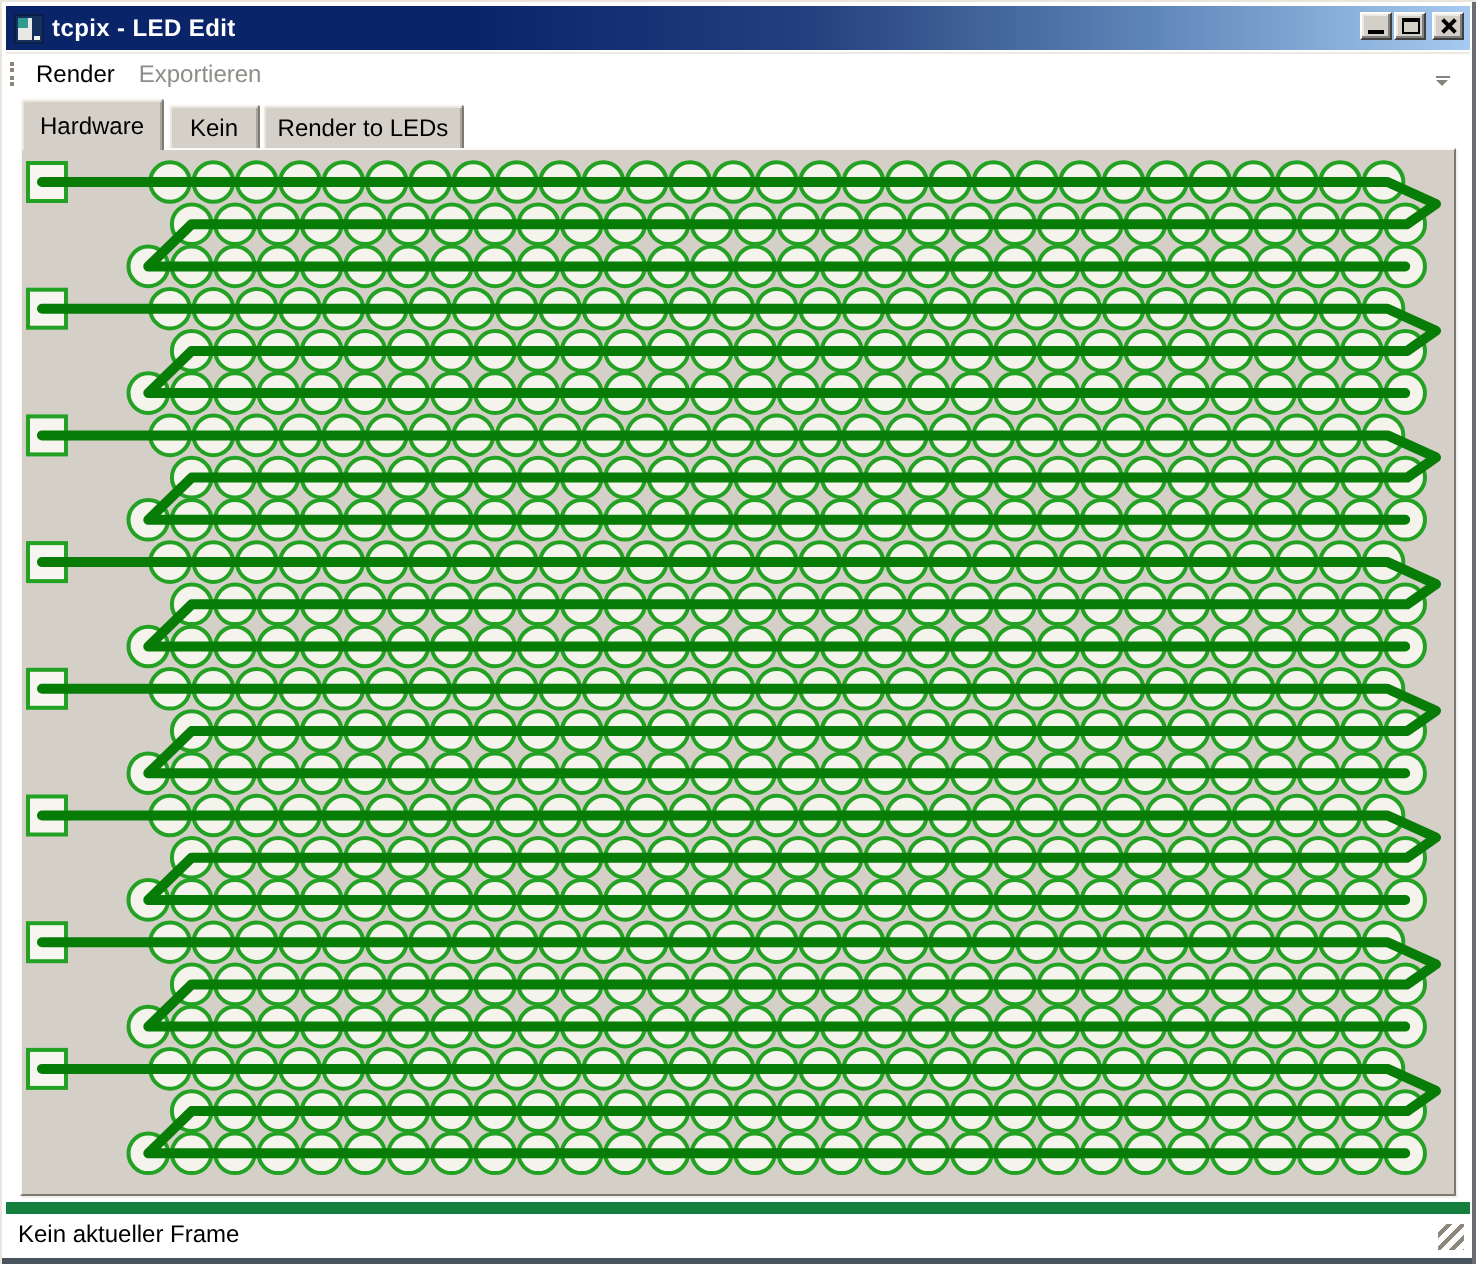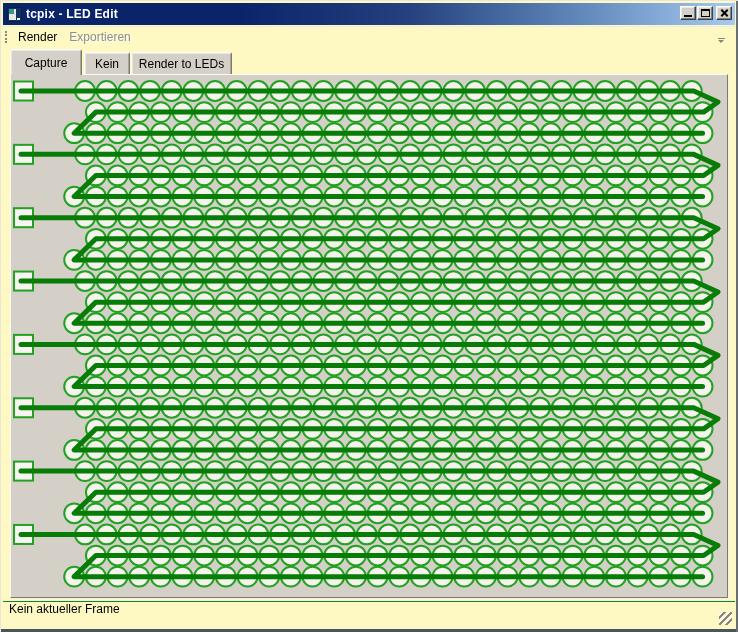--- a/index.html
+++ b/index.html
@@ -1,18 +1,18 @@
 <!DOCTYPE html>
 <html><head>
 <meta charset="utf-8">
 <style>
   html,body{margin:0;padding:0;background:#3a3a3a;}
   *{box-sizing:border-box;}
   .window{
-    position:relative;width:738px;height:632px;background:#fef9c3;
+    position:relative;width:738px;height:632px;background:#ffffff;
     font-family:"Liberation Sans",sans-serif;overflow:hidden;
     box-shadow:inset 1px 1px 0 #e9e5dd, inset -2px 0 0 #6a6e72, inset 0 -3px 0 #49545c;
   }
   
   .titlebar{
     position:absolute;left:3px;top:3px;width:732px;height:22px;
     background:linear-gradient(to right,#0a246a 0%,#0a246a 32%,#24407e 55%,#5e85b8 78%,#a6caf0 100%);
     display:flex;align-items:center;padding:0 3px;
   }
   .app-icon{position:relative;width:15px;height:15px;margin:0 4px 0 1px;background:#16305e;border:1px solid #0b1f46;flex:0 0 auto;}
@@ -64,22 +64,22 @@
   .page{
     position:absolute;left:10px;top:74px;width:718px;height:524px;z-index:2;
     background:#d4d0c8;
     border:1px solid;border-color:#fbfaf7 #7e7a72 #7e7a72 #fbfaf7;
     box-shadow:1px 1px 0 #f2f0ea;
   }
   .page svg{display:block;width:716px;height:522px;}
   
   .statusbar{
     position:absolute;left:3px;top:601px;width:732px;height:26px;
-    display:flex;font-size:12px;color:#000;
-    border-top:1px solid #15803d;
+    display:flex;align-items:center;font-size:12px;color:#000;
+    border-top:6px solid #15803d;
   }
   .status-text{padding-left:6px;}
   .sizegrip{
     position:absolute;right:3px;bottom:2px;width:13px;height:13px;
     background:repeating-linear-gradient(135deg,
       rgba(0,0,0,0) 0 2px,#fcfbf8 2px 3px,#8b877d 3px 5px);
   }
 </style>
 </head>
 <body>
@@ -110,21 +110,21 @@
     <span class="grip"></span>
     <span class="menu-item">Render</span>
     <span class="menu-item disabled">Exportieren</span>
     <span class="overflow-btn">
       <span class="ov-bar"></span>
       <span class="ov-tri"></span>
     </span>
   </div>
 
   <div class="tabstrip">
-    <div class="tab active">Capture</div>
+    <div class="tab active">Hardware</div>
     <div class="tab t-film">Kein</div>
     <div class="tab t-render">Render to LEDs</div>
   </div>
 
   <div class="page">
     <svg id="led-svg" xmlns="http://www.w3.org/2000/svg" viewBox="0 0 716 522">
         <g>
           <g>
             <rect x="3" y="6.5" width="19" height="19" fill="#f6f5f0" stroke="#23a123" stroke-width="2"></rect>
             <circle cx="74" cy="16" r="9.9" fill="#f4f3ec" stroke="#23a123" stroke-width="2"></circle>

